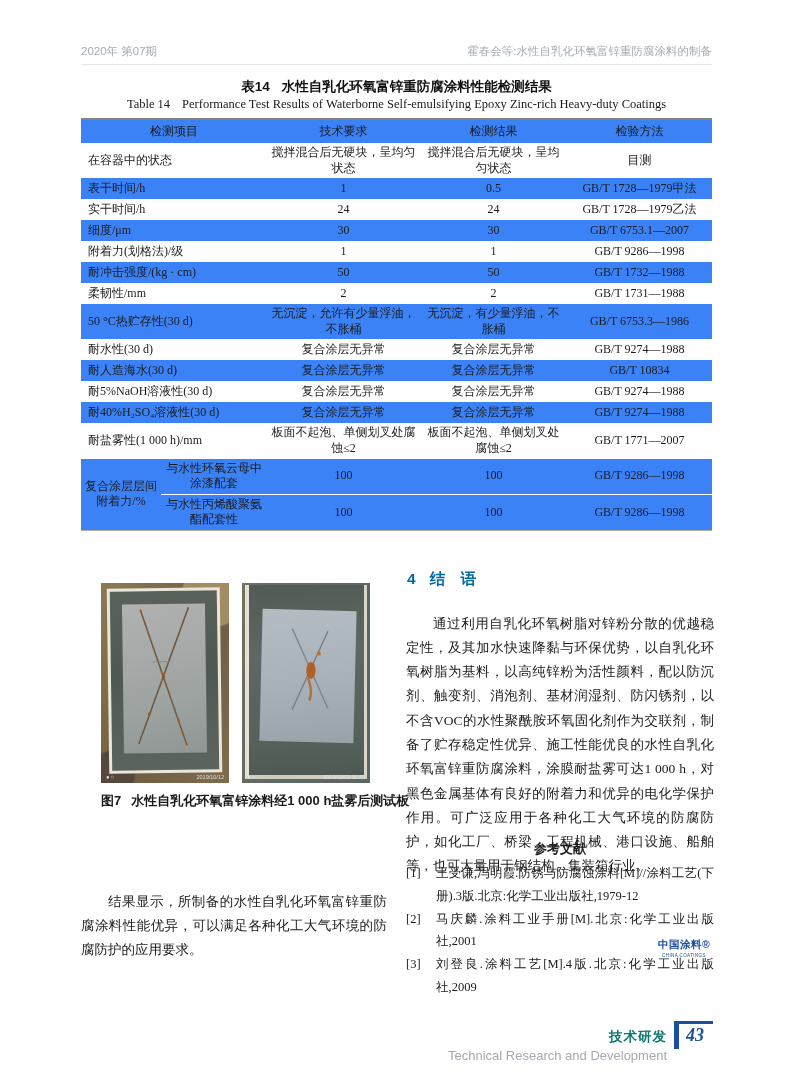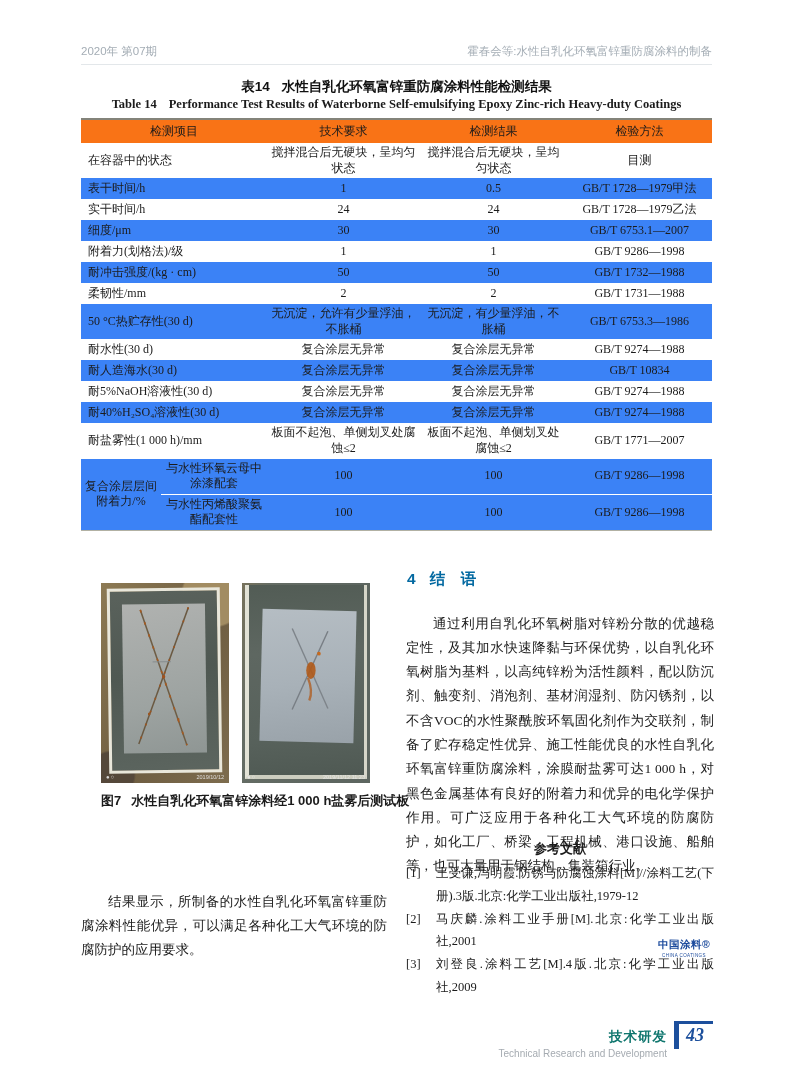--- a/index.html
+++ b/index.html
@@ -8,28 +8,28 @@
 
   
   .header{position:absolute;top:44px;left:81px;width:631px;display:flex;justify-content:space-between;
           font-family:"Liberation Sans","DejaVu Sans",sans-serif;font-size:11.5px;color:#a4adb5;
           padding-bottom:5px;border-bottom:1px solid #e3e7ea;}
 
   
   .cap-zh{position:absolute;top:78px;left:81px;width:631px;text-align:center;
           font-family:"Liberation Sans","DejaVu Sans",sans-serif;font-weight:bold;font-size:13.5px;color:#111;}
   .cap-en{position:absolute;top:97px;left:81px;width:631px;text-align:center;
-          font-weight:bold;font-size:12.5px;}
+          font-weight:normal;font-size:12.5px;}
   .cap-gap{margin-left:12px;}
 
   
   table.results{position:absolute;top:118px;left:81px;width:631px;border-collapse:collapse;
                 font-size:12px;line-height:1.3;border-top:2px solid #83837a;border-bottom:1px solid #b2b1a3;
                 table-layout:fixed;}
-  table.results th{background:#f97316;font-weight:normal;height:21px;padding:1px 2px;text-align:center;}
+  table.results th{background:#3b82f6;font-weight:normal;height:21px;padding:1px 2px;text-align:center;}
   table.results td{padding:2px 3px;text-align:center;vertical-align:middle;height:17px;}
   table.results td.item{text-align:left;padding-left:7px;}
   tr.shaded td{background:#3b82f6;}
   td.glabel{text-align:left;padding-left:7px;background:#cdccbe;}
   td.gitem{text-align:left;padding-left:2px;background:#cdccbe;}
   tr.group-b td{border-top:1px solid #fff;}
 
   
   .figure{position:absolute;left:101px;top:583px;width:270px;}
   .photos{display:flex;gap:13px;}
@@ -78,21 +78,21 @@
   .logo{position:absolute;left:655px;top:938px;width:58px;text-align:center;color:#1b4a9c;
       font-family:"Liberation Sans","DejaVu Sans",sans-serif;}
   .logo-zh{font-size:10.5px;font-weight:bold;letter-spacing:.5px;white-space:nowrap;}
   .logo-en{font-size:4.5px;letter-spacing:.4px;margin-top:1px;}
 
   
   .footer{position:absolute;right:81px;top:1021px;display:flex;align-items:flex-start;gap:7px;}
   .footer-labels{text-align:right;padding-top:7px;}
   .f-zh{font-family:"Liberation Sans","DejaVu Sans",sans-serif;font-weight:bold;font-size:13.5px;
       color:#0f766e;letter-spacing:1px;}
-  .f-en{font-family:"Liberation Sans","DejaVu Sans",sans-serif;font-size:10px;color:#a5abb1;margin-top:2px;}
+  .f-en{font-family:"Liberation Sans","DejaVu Sans",sans-serif;font-size:13px;color:#a5abb1;margin-top:2px;}
   .page-num-box{border-left:5px solid #1c4f9c;border-top:3px solid #1c4f9c;
       padding:1px 9px 3px 7px;font-family:"Liberation Serif",serif;font-style:italic;font-weight:bold;
       font-size:18px;color:#1c4f9c;}
 </style>
 </head>
 <body>
 
 <div class="page">
 
   <div class="header">

